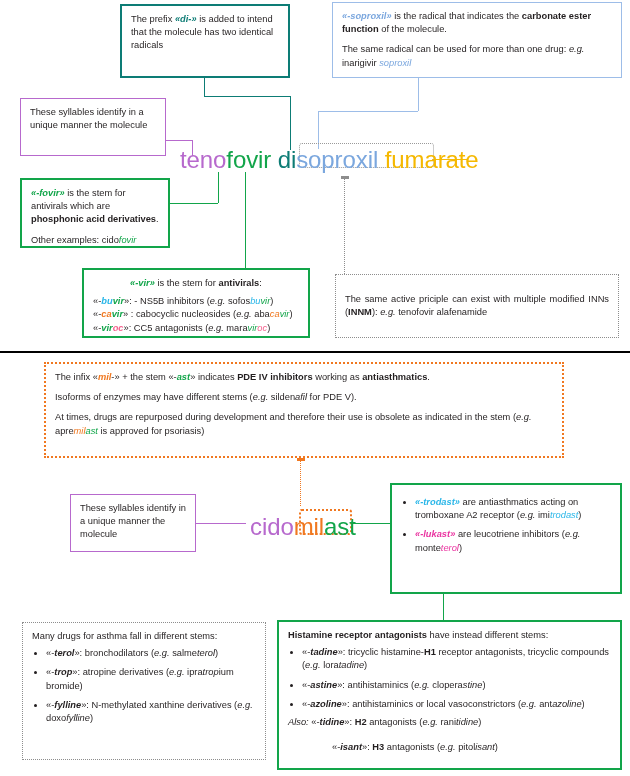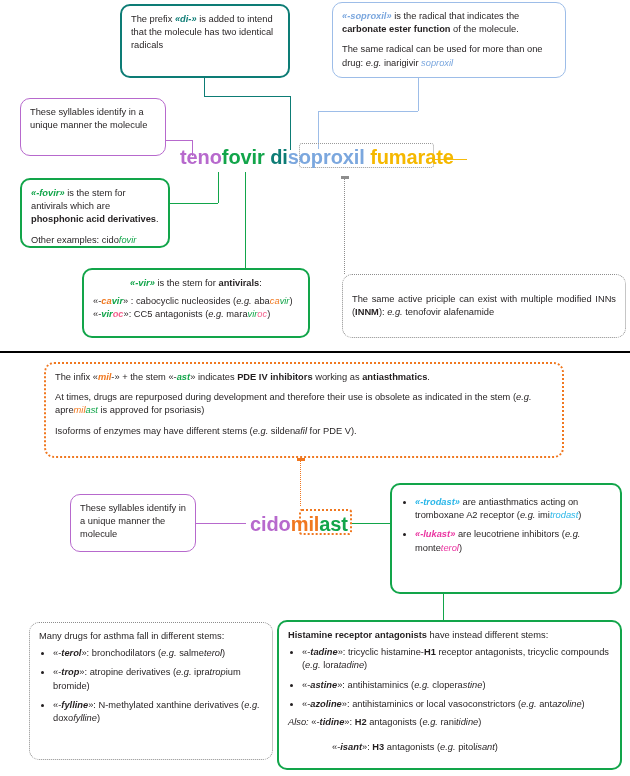--- a/index.html
+++ b/index.html
@@ -9,57 +9,57 @@
     background: #ffffff;
     font-family: "Liberation Sans", sans-serif;
     color: #231f20;
     position: relative;
     overflow: hidden;
   }
   #canvas { position:absolute; inset:0; }
   .box {
     position: absolute;
     background: #ffffff;
-    border-radius: 10px;
+    border-radius: 0;
     padding: 7px 9px;
     font-size: 9.3px;
     line-height: 1.42;
     z-index: 5;
   }
   .box p { margin: 0 0 7px 0; }
   .box p:last-child { margin-bottom: 0; }
   b { font-weight: bold; }
   i { font-style: italic; }
   .sep { position:absolute; left:0; right:0; height:2px; background:#000; }
 
   
   .b-teal   { border: 2px solid #0d7c75; }
   .b-blue   { border: 1.6px solid #9dbde8; }
   .b-purple { border: 1.7px solid #b769cd; }
   .b-green  { border: 2px solid #12a54a; }
   .b-gold   { border: 2.2px solid #f6bb0b; }
-  .b-gray-d { border: 1.7px dotted #8d8d8d; margin-left: 7px; }
+  .b-gray-d { border: 1.7px dotted #8d8d8d; }
   .b-orange-d { border: 2px dotted #f07820; }
 
   
   .c-teal { color:#0d7c75; }
   .c-blue { color:#7ba7de; }
   .c-purple { color:#b769cd; }
   .c-green { color:#12a54a; }
   .c-gold { color:#f5b800; }
   .c-cyan { color:#29b6e8; }
   .c-orange { color:#f07820; }
   .c-pink { color:#f4648f; }
   .c-magenta { color:#ea34a0; }
 
   
   .molecule {
     position: absolute;
-    font-size: 20px;
-    font-weight: bold;
+    font-size: 24px;
+    font-weight: normal;
     letter-spacing: -0.1px;
     white-space: nowrap;
     z-index: 6;
   }
   .mol-hl {
     position:absolute;
     border: 1.6px dotted #9a9a9a;
     border-radius: 3px;
     z-index: 4;
   }
@@ -115,54 +115,55 @@
   <div class="ln lh e-purple" style="left:196px; top:523px; width:50px;"></div>
 
   <div class="ln lh e-green" style="left:350px; top:523px; width:40px;"></div>
 
   <div class="ln lv e-green" style="left:443px; top:594px; height:26px;"></div>
 
   <div class="box b-teal" style="left:120px; top:4px; width:170px; height:74px;">
     <p>The prefix <i><b class="c-teal">«di-»</b></i> is added to intend that the molecule has two identical radicals</p>
   </div>
 
-  <div class="box b-blue" style="left:332px; top:2px; width:234px; height:76px;">
+  <div class="box b-blue" style="left:332px; top:2px; width:290px; height:76px;">
     <p><i><b class="c-blue">«-soproxil»</b></i> is the radical that indicates the <b>carbonate ester function</b> of the molecule.</p>
     <p>The same radical can be used for more than one drug: <i>e.g.</i> inarigivir <i class="c-blue">soproxil</i></p>
   </div>
 
   <div class="box b-purple" style="left:20px; top:98px; width:146px; height:58px;">
     <p>These syllables identify in a unique manner the molecule</p>
   </div>
 
   <div class="box b-green" style="left:20px; top:178px; width:150px; height:70px;">
     <p><i><b class="c-green">«-fovir»</b></i> is the stem for antivirals which are <b>phosphonic acid derivatives</b>.</p>
     <p>Other examples: cido<i class="c-green">fovir</i></p>
   </div>
 
 
   <div class="box b-green" style="left:82px; top:268px; width:228px; height:70px;">
     <p class="ctr" style="margin-bottom:5px;"><i><b class="c-green">«-vir»</b></i> is the stem for <b>antivirals</b>:</p>
     <ul class="noindent">
+      <li>«-<b><i class="c-cyan">bu</i></b><b><i class="c-green">vir</i></b>»: - NS5B inhibitors (<i>e.g.</i> sofos<i class="c-cyan">bu</i><i class="c-green">vir</i>)</li>
       <li>«-<b><i class="c-orange">ca</i></b><b><i class="c-green">vir</i></b>» : cabocyclic nucleosides (<i>e.g.</i> aba<i class="c-orange">ca</i><i class="c-green">vir</i>)</li>
       <li>«-<b><i class="c-green">vir</i></b><b><i class="c-pink">oc</i></b>»: CC5 antagonists (<i>e.g.</i> mara<i class="c-green">vir</i><i class="c-pink">oc</i>)</li>
     </ul>
   </div>
 
   <div class="box b-gray-d" style="left:335px; top:274px; width:284px; height:64px; display:flex; align-items:center;">
     <p style="text-align:justify;">The same active priciple can exist with multiple modified INNs (<b>INNM</b>): <i>e.g.</i> tenofovir alafenamide</p>
   </div>
 
   <div class="mol-hl" style="left:299px; top:143px; width:135px; height:25px;"></div>
   <div class="molecule" style="left:180px; top:146px;"><span class="c-purple">teno</span><span class="c-green">fovir</span> <span class="c-teal">di</span><span class="c-blue">soproxil</span> <span class="c-gold">fumarate</span></div>
 
   <div class="box b-orange-d" style="left:44px; top:362px; width:520px; height:96px;">
     <p>The infix «<b><i class="c-orange">mil</i></b>-» + the stem «-<b><i class="c-green">ast</i></b>» indicates <b>PDE IV inhibitors</b> working as <b>antiasthmatics</b>.</p>
+    <p>Isoforms of enzymes may have different stems (<i>e.g.</i> silden<i>afil</i> for PDE V).</p>
     <p>At times, drugs are repurposed during development and therefore their use is obsolete as indicated in the stem (<i>e.g.</i> apre<i class="c-orange">mil</i><i class="c-green">ast</i> is approved for psoriasis)</p>
-    <p>Isoforms of enzymes may have different stems (<i>e.g.</i> silden<i>afil</i> for PDE V).</p>
   </div>
 
   <div class="box b-purple" style="left:70px; top:494px; width:126px; height:58px;">
     <p>These syllables identify in a unique manner the molecule</p>
   </div>
 
   <div class="box b-green" style="left:390px; top:483px; width:232px; height:111px;">
     <ul class="bl">
       <li><i><b class="c-cyan">«-trodast»</b></i> are antiasthmatics acting on tromboxane A2 receptor (<i>e.g.</i> imi<i class="c-cyan">trodast</i>)</li>
       <li><i><b class="c-magenta">«-lukast»</b></i> are leucotriene inhibitors (<i>e.g.</i> monte<i class="c-magenta">terol</i>)</li>

